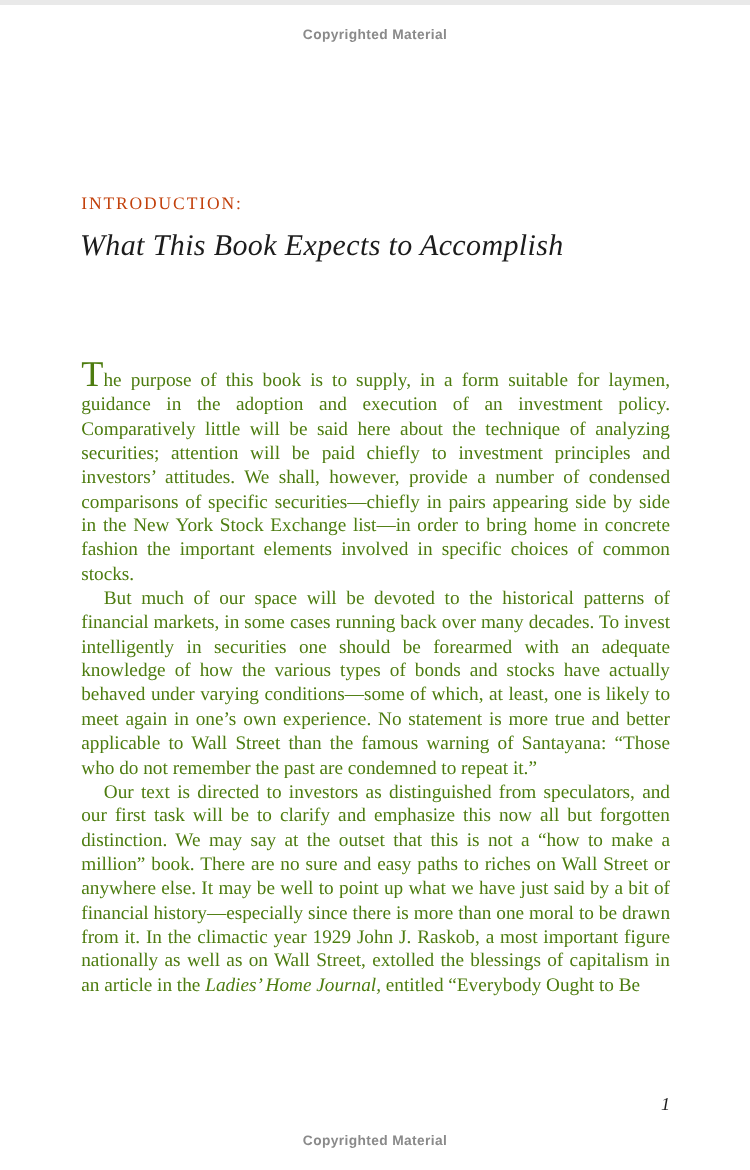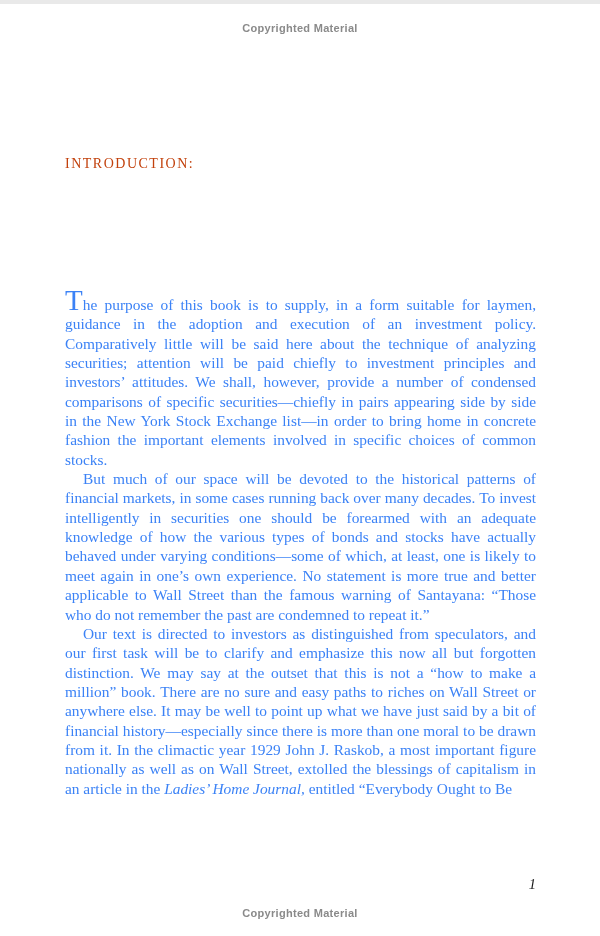--- a/index.html
+++ b/index.html
@@ -50,21 +50,21 @@
     color: #1c1c1c;
   }
   .body-text {
     position: absolute;
     left: 65px;
     top: 291px;
     width: 471px;
     font-size: 15.4px;
     line-height: 19.35px;
     text-align: justify;
-    color: #3b82f6;
+    color: #4d7c0f;
   }
   .para {
     margin: 0;
     padding: 0;
   }
   .para.indent {
     text-indent: 18px;
   }
   .dropcap {
     font-size: 29px;
@@ -86,20 +86,21 @@
 </style>
 </head>
 <body>
 
 <div class="page">
 
   <div class="copyright top">Copyrighted Material</div>
 
   <div class="kicker">INTRODUCTION:</div>
 
+  <h1 class="title">What This Book Expects to Accomplish</h1>
 
   <div class="body-text">
 
     <p class="para"><span class="dropcap">T</span><span>he purpose of this book is to supply, in a form suitable for laymen, guidance in the adoption and execution of an investment policy. Comparatively little will be said here about the technique of analyzing securities; attention will be paid chiefly to investment principles and investors’ attitudes. We shall, however, provide a number of condensed comparisons of specific securities—chiefly in pairs appearing side by side in the New York Stock Exchange list—in order to bring home in concrete fashion the important elements involved in specific choices of common stocks.</span></p>
 
     <p class="para indent">But much of our space will be devoted to the historical patterns of financial markets, in some cases running back over many decades. To invest intelligently in securities one should be forearmed with an adequate knowledge of how the various types of bonds and stocks have actually behaved under varying conditions—some of which, at least, one is likely to meet again in one’s own experience. No statement is more true and better applicable to Wall Street than the famous warning of Santayana: “Those who do not remember the past are condemned to repeat it.”</p>
 
     <p class="para indent"><span>Our text is directed to investors as distinguished from speculators, and our first task will be to clarify and emphasize this now all but forgotten distinction. We may say at the outset that this is not a “how to make a million” book. There are no sure and easy paths to riches on Wall Street or anywhere else. It may be well to point up what we have just said by a bit of financial history—especially since there is more than one moral to be drawn from it. In the climactic year 1929 John J. Raskob, a most important figure nationally as well as on Wall Street, extolled the blessings of capitalism in an article in the </span><span class="italic">Ladies’ Home Journal,</span><span> entitled “Everybody Ought to Be</span></p>
 
   </div>

